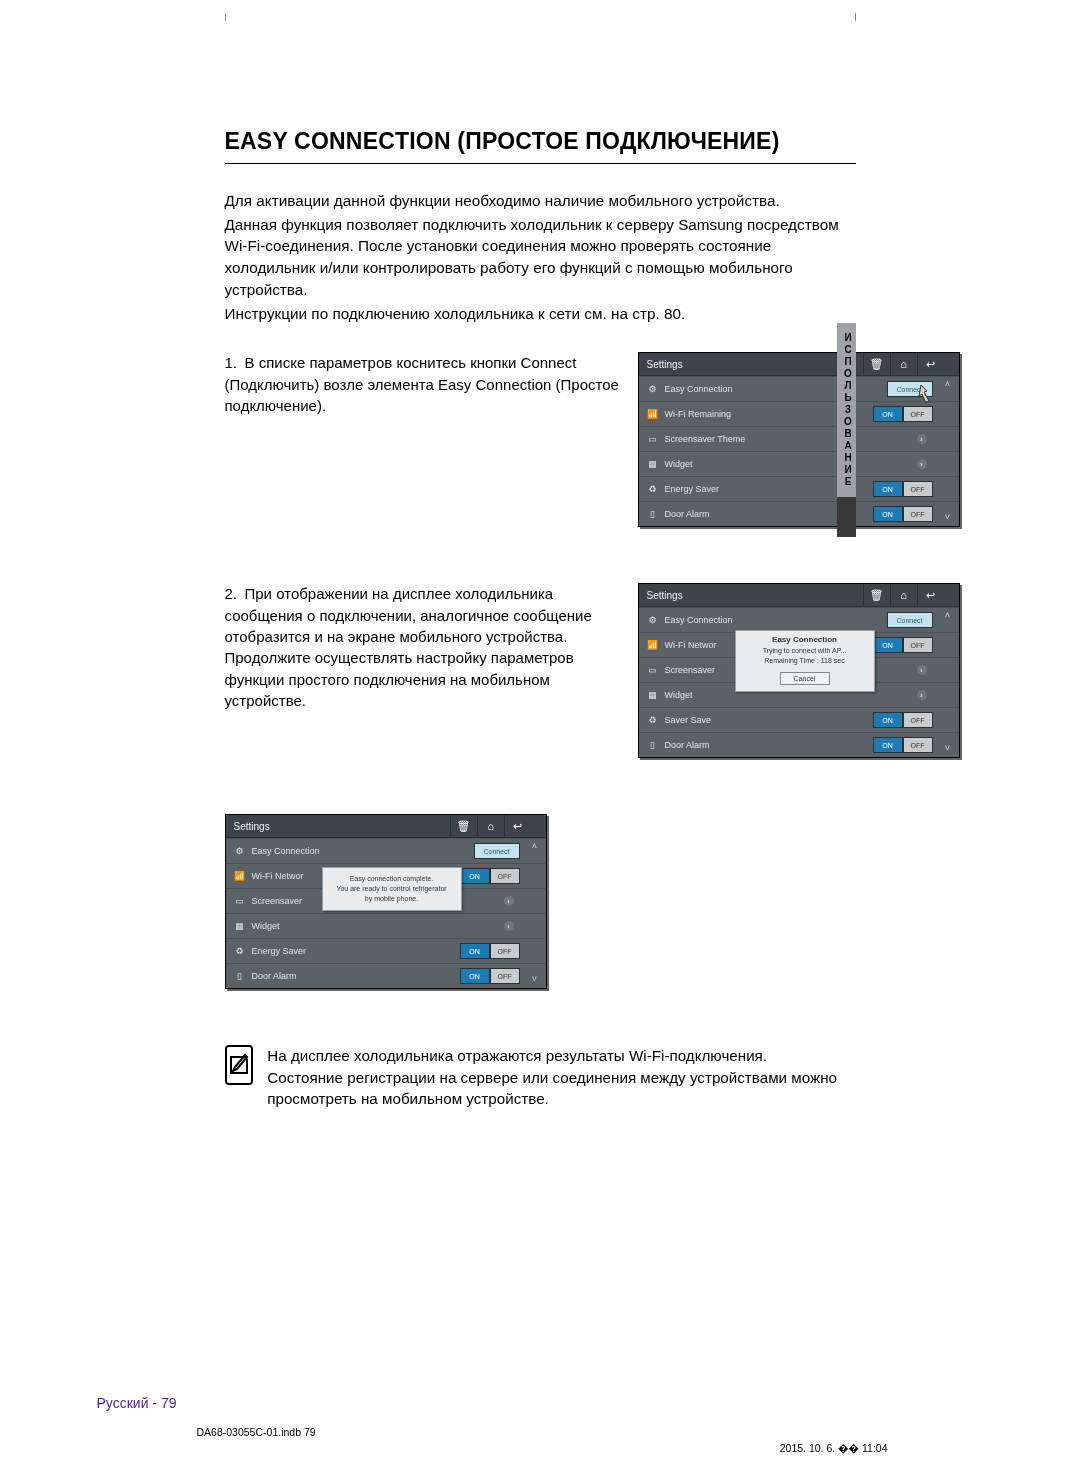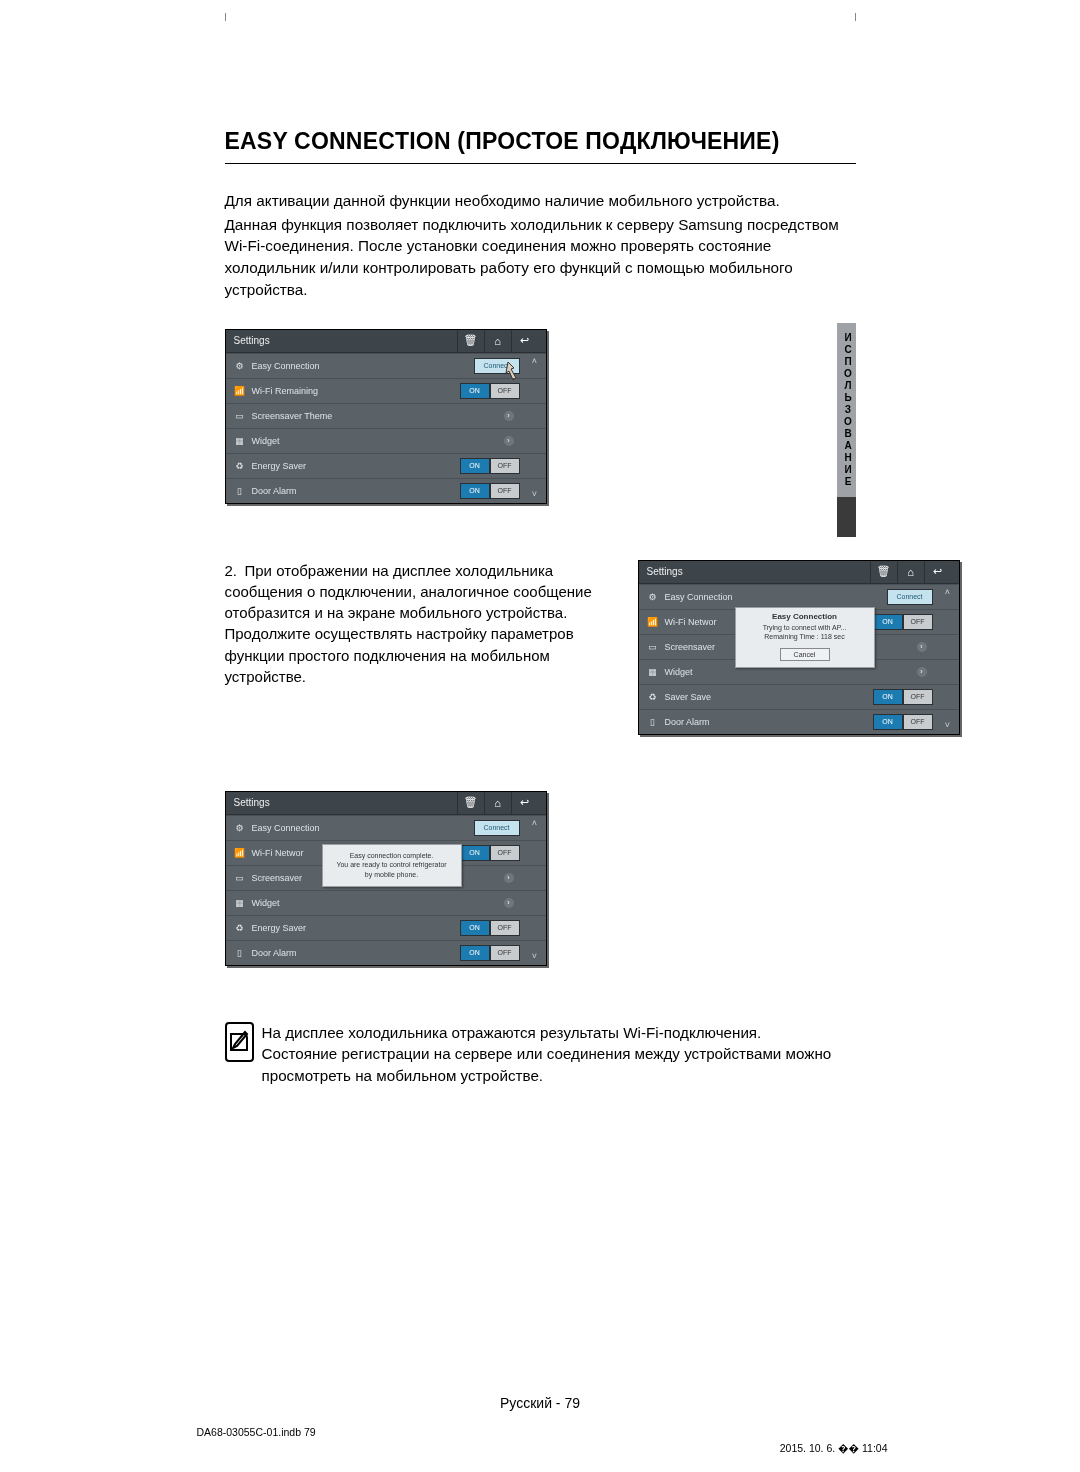--- a/index.html
+++ b/index.html
@@ -9,207 +9,211 @@
   h1{font-size:23px;font-weight:bold;letter-spacing:.2px;margin:0 0 8px 0}
   .rule{border:0;border-top:1px solid #000;margin:0 0 26px 0}
   .intro p{margin:0 0 2px 0;font-size:15.3px;line-height:1.42}
   .steps{margin-top:28px}
   .step{display:flex;gap:18px;margin-bottom:56px;align-items:flex-start}
   .step .txt{flex:0 0 395px;font-size:15px;line-height:1.42}
   .step .num{display:inline-block;width:20px}
   .shot{flex:0 0 auto}
   
   .panel{width:320px;border:1px solid #000;background:#5a6268;font-size:9px;color:#dfe3e6;position:relative;box-shadow:2px 2px 0 #666}
-  .panel .hdr{display:flex;align-items:center;height:22px;background:#3e454a;border-bottom:1px solid #2b3034;padding:0 8px 0 8px}
+  .panel .hdr{display:flex;align-items:center;height:22px;background:#3e454a;border-bottom:1px solid #2b3034;padding:0 15px 0 8px}
   .panel .hdr .title{flex:1;color:#eceff1;font-size:10px}
   .panel .hdr .hb{width:26px;height:22px;border-left:1px solid #2b3034;display:flex;align-items:center;justify-content:center;color:#fff;font-size:11px}
   .row{display:flex;align-items:center;height:24px;border-top:1px solid #4a5156;padding:0 0 0 6px;position:relative}
   .row .ic{width:16px;text-align:center;font-size:9px}
   .row .lbl{flex:1;padding-left:4px;color:#dfe3e6}
   .ctrl{display:flex;gap:0;margin-right:26px}
   .seg{width:28px;height:14px;font-size:7px;display:flex;align-items:center;justify-content:center;background:#c9cccf;color:#333;border:1px solid #2b3034}
   .seg.on{background:#1c7bb0;color:#fff}
   .btn-conn{margin-right:26px;height:14px;width:44px;font-size:7px;display:flex;align-items:center;justify-content:center;background:#c4e3ee;color:#235a73;border:1px solid #2b3034}
   .chev-r{position:absolute;right:32px;top:50%;transform:translateY(-50%);width:10px;height:10px;border-radius:50%;background:#6f777c;color:#fff;font-size:7px;display:flex;align-items:center;justify-content:center}
   .sb{position:absolute;right:6px;top:26px;bottom:4px;width:10px;display:flex;flex-direction:column;align-items:center;justify-content:space-between;color:#cfd3d6;font-size:9px}
   .pointer{position:absolute;width:24px;height:20px}
   .pointer svg{display:block}
   
   .popup{position:absolute;left:96px;top:46px;width:138px;background:#e9ecef;border:1px solid #9aa0a5;color:#333;box-shadow:1px 1px 2px rgba(0,0,0,.4)}
   .popup .pt{font-size:8px;font-weight:bold;text-align:center;padding:4px 0 2px}
   .popup .pm{font-size:7px;text-align:center;padding:0 4px 6px;line-height:1.4}
   .popup .cancel{width:48px;margin:0 auto 6px;border:1px solid #888;background:#eff2f4;font-size:7px;text-align:center;padding:2px 0}
-  .note{display:flex;gap:8px;margin-top:40px}
+  .note{display:flex;gap:14px;margin-top:40px}
   .note .icon{width:36px;height:36px;border:2px solid #000;border-radius:4px;display:flex;align-items:center;justify-content:center}
   .note .icon svg{display:block}
   .note .ntxt{font-size:15.2px;line-height:1.42}
   
   .tab{position:absolute;right:128px;top:310px;width:19px;display:flex;flex-direction:column}
   .tab .lab{writing-mode:vertical-rl;text-orientation:upright;font-size:10px;font-weight:bold;background:#9fa3a7;color:#000;padding:9px 2px;letter-spacing:1px}
   .tab .dark{width:19px;height:40px;background:#3a3a3a}
   
-  .pgnum{position:absolute;bottom:74px;left:0;right:0;text-align:center;font-size:14px;color:#000000}
+  .pgnum{position:absolute;bottom:74px;left:0;right:0;text-align:left;font-size:14px;color:#4c1d95}
   .footL{position:absolute;bottom:47px;left:100px;font-size:10.5px;color:#000}
   .footR{position:absolute;bottom:30px;right:96px;font-size:10.5px;color:#000}
 </style>
 </head>
 <body>
 <div class="sheet">
 
 <div class="crop-top"></div>
 
 <div class="content">
   <h1>EASY CONNECTION (ПРОСТОЕ ПОДКЛЮЧЕНИЕ)</h1>
   <hr class="rule">
 
   <div class="intro">
     <p>Для активации данной функции необходимо наличие мобильного устройства.</p>
     <p>Данная функция позволяет подключить холодильник к серверу Samsung посредством Wi-Fi-соединения. После установки соединения можно проверять состояние холодильник и/или контролировать работу его функций с помощью мобильного устройства.</p>
+    <p>Инструкции по подключению холодильника к сети см. на стр. 80.</p>
   </div>
 
   <div class="steps">
+
+    <div class="step">
+      <div class="txt">
+        <span class="num">1.</span><span>В списке параметров коснитесь кнопки Connect (Подключить) возле элемента Easy Connection (Простое подключение).</span>
+      </div>
+      <div class="shot">
+        <div class="panel">
+          <div class="hdr">
+            <div class="title">Settings</div>
+            <div class="hb">🗑</div>
+            <div class="hb">⌂</div>
+            <div class="hb">↩</div>
+          </div>
+          <div class="row">
+                <span class="ic">⚙</span>
+                <span class="lbl">Easy Connection</span>
+                <div class="btn-conn">Connect</div>
+            <div class="pointer" style="right:18px;top:6px">
+              <svg width="24" height="22" viewBox="0 0 24 22">
+                    <path d="M4 2 L10 8 L7 9 L12 18 L9 20 L5 11 L2 13 Z" fill="#d8cfc2" stroke="#3a3228" stroke-width="1"></path>
+                  </svg>
+            </div>
+          </div>
+          <div class="row">
+                <span class="ic">📶</span>
+                <span class="lbl">Wi-Fi Remaining</span>
+                <div class="ctrl">
+                  <div class="seg on">ON</div>
+                  <div class="seg">OFF</div>
+                </div>
+              </div>
+          <div class="row">
+                <span class="ic">▭</span>
+                <span class="lbl">Screensaver Theme</span>
+                <div class="chev-r">›</div>
+              </div>
+          <div class="row">
+                <span class="ic">▦</span>
+                <span class="lbl">Widget</span>
+                <div class="chev-r">›</div>
+              </div>
+          <div class="row">
+                <span class="ic">♻</span>
+                <span class="lbl">Energy Saver</span>
+                <div class="ctrl">
+                  <div class="seg on">ON</div>
+                  <div class="seg">OFF</div>
+                </div>
+              </div>
+          <div class="row">
+                <span class="ic">▯</span>
+                <span class="lbl">Door Alarm</span>
+                <div class="ctrl">
+                  <div class="seg on">ON</div>
+                  <div class="seg">OFF</div>
+                </div>
+              </div>
+          <div class="sb">
+                <span>˄</span>
+                <span>˅</span>
+              </div>
+        </div>
+      </div>
+    </div>
+
+    <div class="step">
+      <div class="txt">
+        <span class="num">2.</span><span>При отображении на дисплее холодильника сообщения о подключении, аналогичное сообщение отобразится и на экране мобильного устройства. Продолжите осуществлять настройку параметров функции простого подключения на мобильном устройстве.</span>
+      </div>
+      <div class="shot">
+        <div class="panel">
+          <div class="hdr">
+            <div class="title">Settings</div>
+            <div class="hb">🗑</div>
+            <div class="hb">⌂</div>
+            <div class="hb">↩</div>
+          </div>
+          <div class="row">
+                <span class="ic">⚙</span>
+                <span class="lbl">Easy Connection</span>
+                <div class="btn-conn">Connect</div>
+              </div>
+          <div class="row">
+                <span class="ic">📶</span>
+                <span class="lbl">Wi-Fi Networ</span>
+                <div class="ctrl">
+                  <div class="seg on">ON</div>
+                  <div class="seg">OFF</div>
+                </div>
+              </div>
+          <div class="row">
+                <span class="ic">▭</span>
+                <span class="lbl">Screensaver</span>
+                <div class="chev-r">›</div>
+              </div>
+          <div class="row">
+                <span class="ic">▦</span>
+                <span class="lbl">Widget</span>
+                <div class="chev-r">›</div>
+              </div>
+          <div class="row">
+                <span class="ic">♻</span>
+                <span class="lbl">Saver Save</span>
+                <div class="ctrl">
+                  <div class="seg on">ON</div>
+                  <div class="seg">OFF</div>
+                </div>
+              </div>
+          <div class="row">
+                <span class="ic">▯</span>
+                <span class="lbl">Door Alarm</span>
+                <div class="ctrl">
+                  <div class="seg on">ON</div>
+                  <div class="seg">OFF</div>
+                </div>
+              </div>
+          <div class="sb">
+                <span>˄</span>
+                <span>˅</span>
+              </div>
+          <div class="popup">
+            <div class="pt">Easy Connection</div>
+            <div class="pm"><span>Trying to connect with AP...</span><br><span>Remaining Time : 118 sec</span></div>
+            <div class="cancel">Cancel</div>
+          </div>
+        </div>
+      </div>
+    </div>
 
     <div class="step">
       <div class="shot">
         <div class="panel">
           <div class="hdr">
             <div class="title">Settings</div>
             <div class="hb">🗑</div>
             <div class="hb">⌂</div>
             <div class="hb">↩</div>
           </div>
           <div class="row">
                 <span class="ic">⚙</span>
                 <span class="lbl">Easy Connection</span>
                 <div class="btn-conn">Connect</div>
-            <div class="pointer" style="right:18px;top:6px">
-              <svg width="24" height="22" viewBox="0 0 24 22">
-                    <path d="M4 2 L10 8 L7 9 L12 18 L9 20 L5 11 L2 13 Z" fill="#d8cfc2" stroke="#3a3228" stroke-width="1"></path>
-                  </svg>
-            </div>
-          </div>
-          <div class="row">
-                <span class="ic">📶</span>
-                <span class="lbl">Wi-Fi Remaining</span>
-                <div class="ctrl">
-                  <div class="seg on">ON</div>
-                  <div class="seg">OFF</div>
-                </div>
-              </div>
-          <div class="row">
-                <span class="ic">▭</span>
-                <span class="lbl">Screensaver Theme</span>
-                <div class="chev-r">›</div>
-              </div>
-          <div class="row">
-                <span class="ic">▦</span>
-                <span class="lbl">Widget</span>
-                <div class="chev-r">›</div>
-              </div>
-          <div class="row">
-                <span class="ic">♻</span>
-                <span class="lbl">Energy Saver</span>
-                <div class="ctrl">
-                  <div class="seg on">ON</div>
-                  <div class="seg">OFF</div>
-                </div>
-              </div>
-          <div class="row">
-                <span class="ic">▯</span>
-                <span class="lbl">Door Alarm</span>
-                <div class="ctrl">
-                  <div class="seg on">ON</div>
-                  <div class="seg">OFF</div>
-                </div>
-              </div>
-          <div class="sb">
-                <span>˄</span>
-                <span>˅</span>
-              </div>
-        </div>
-      </div>
-    </div>
-
-    <div class="step">
-      <div class="txt">
-        <span class="num">2.</span><span>При отображении на дисплее холодильника сообщения о подключении, аналогичное сообщение отобразится и на экране мобильного устройства. Продолжите осуществлять настройку параметров функции простого подключения на мобильном устройстве.</span>
-      </div>
-      <div class="shot">
-        <div class="panel">
-          <div class="hdr">
-            <div class="title">Settings</div>
-            <div class="hb">🗑</div>
-            <div class="hb">⌂</div>
-            <div class="hb">↩</div>
-          </div>
-          <div class="row">
-                <span class="ic">⚙</span>
-                <span class="lbl">Easy Connection</span>
-                <div class="btn-conn">Connect</div>
-              </div>
-          <div class="row">
-                <span class="ic">📶</span>
-                <span class="lbl">Wi-Fi Networ</span>
-                <div class="ctrl">
-                  <div class="seg on">ON</div>
-                  <div class="seg">OFF</div>
-                </div>
-              </div>
-          <div class="row">
-                <span class="ic">▭</span>
-                <span class="lbl">Screensaver</span>
-                <div class="chev-r">›</div>
-              </div>
-          <div class="row">
-                <span class="ic">▦</span>
-                <span class="lbl">Widget</span>
-                <div class="chev-r">›</div>
-              </div>
-          <div class="row">
-                <span class="ic">♻</span>
-                <span class="lbl">Saver Save</span>
-                <div class="ctrl">
-                  <div class="seg on">ON</div>
-                  <div class="seg">OFF</div>
-                </div>
-              </div>
-          <div class="row">
-                <span class="ic">▯</span>
-                <span class="lbl">Door Alarm</span>
-                <div class="ctrl">
-                  <div class="seg on">ON</div>
-                  <div class="seg">OFF</div>
-                </div>
-              </div>
-          <div class="sb">
-                <span>˄</span>
-                <span>˅</span>
-              </div>
-          <div class="popup">
-            <div class="pt">Easy Connection</div>
-            <div class="pm"><span>Trying to connect with AP...</span><br><span>Remaining Time : 118 sec</span></div>
-            <div class="cancel">Cancel</div>
-          </div>
-        </div>
-      </div>
-    </div>
-
-    <div class="step">
-      <div class="shot">
-        <div class="panel">
-          <div class="hdr">
-            <div class="title">Settings</div>
-            <div class="hb">🗑</div>
-            <div class="hb">⌂</div>
-            <div class="hb">↩</div>
-          </div>
-          <div class="row">
-                <span class="ic">⚙</span>
-                <span class="lbl">Easy Connection</span>
-                <div class="btn-conn">Connect</div>
               </div>
           <div class="row">
                 <span class="ic">📶</span>
                 <span class="lbl">Wi-Fi Networ</span>
                 <div class="ctrl">
                   <div class="seg on">ON</div>
                   <div class="seg">OFF</div>
                 </div>
               </div>
           <div class="row">

